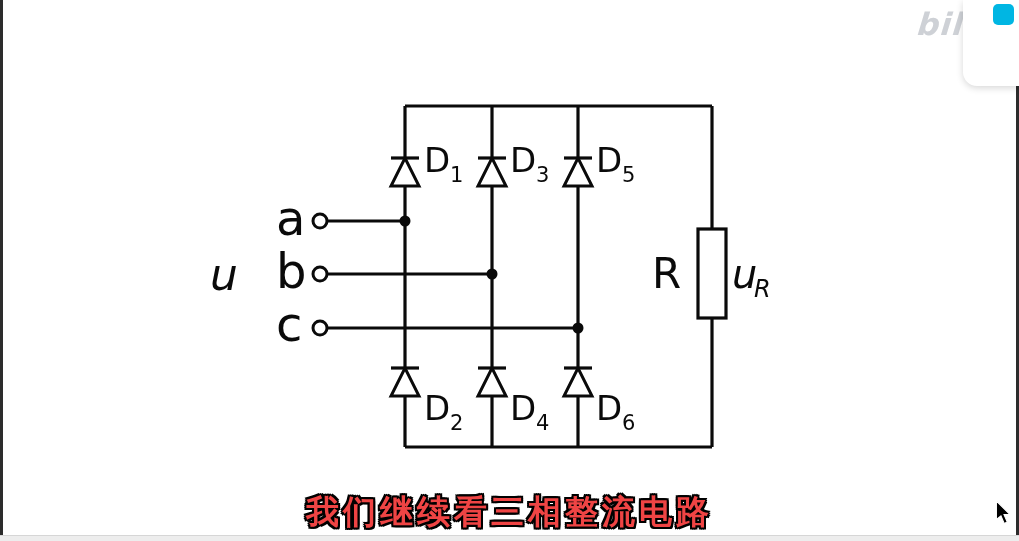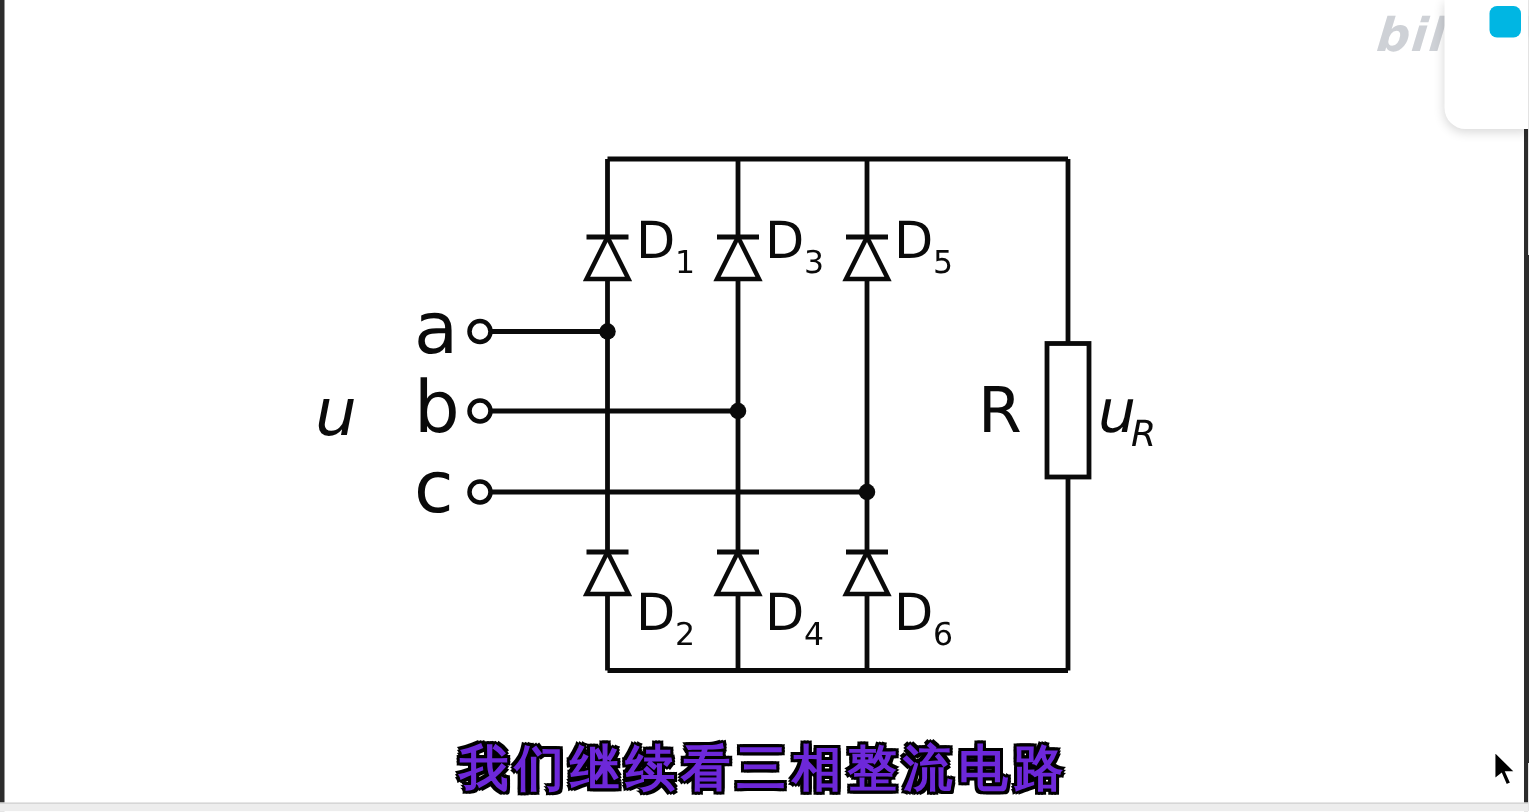--- a/index.html
+++ b/index.html
@@ -37,21 +37,21 @@
   .lbl   { font-size:34px; }
   .sub   { font-size:21px; }
   .big   { font-size:48px; }
   .src   { font-size:44px; font-style:italic; }
   .res   { font-size:42px; }
   .out   { font-size:40px; font-style:italic; }
   .outsub{ font-size:24px; font-style:italic; }
   .subtitle {
     position:absolute; left:0; right:0; top:490px; z-index:4;
     text-align:center; font-size:33px; font-weight:bold;
-    letter-spacing:4px; color:#6d28d9;
+    letter-spacing:4px; color:#ef4444;
     font-family:"DejaVu Sans", sans-serif;
     text-shadow:
       -2px -2px 0 #000, 2px -2px 0 #000, -2px 2px 0 #000, 2px 2px 0 #000,
       -2px 0 0 #000, 2px 0 0 #000, 0 -2px 0 #000, 0 2px 0 #000;
   }
   .cursor { position:absolute; left:995px; top:500px; z-index:6; }
 </style>
 </head>
 <body>
 

